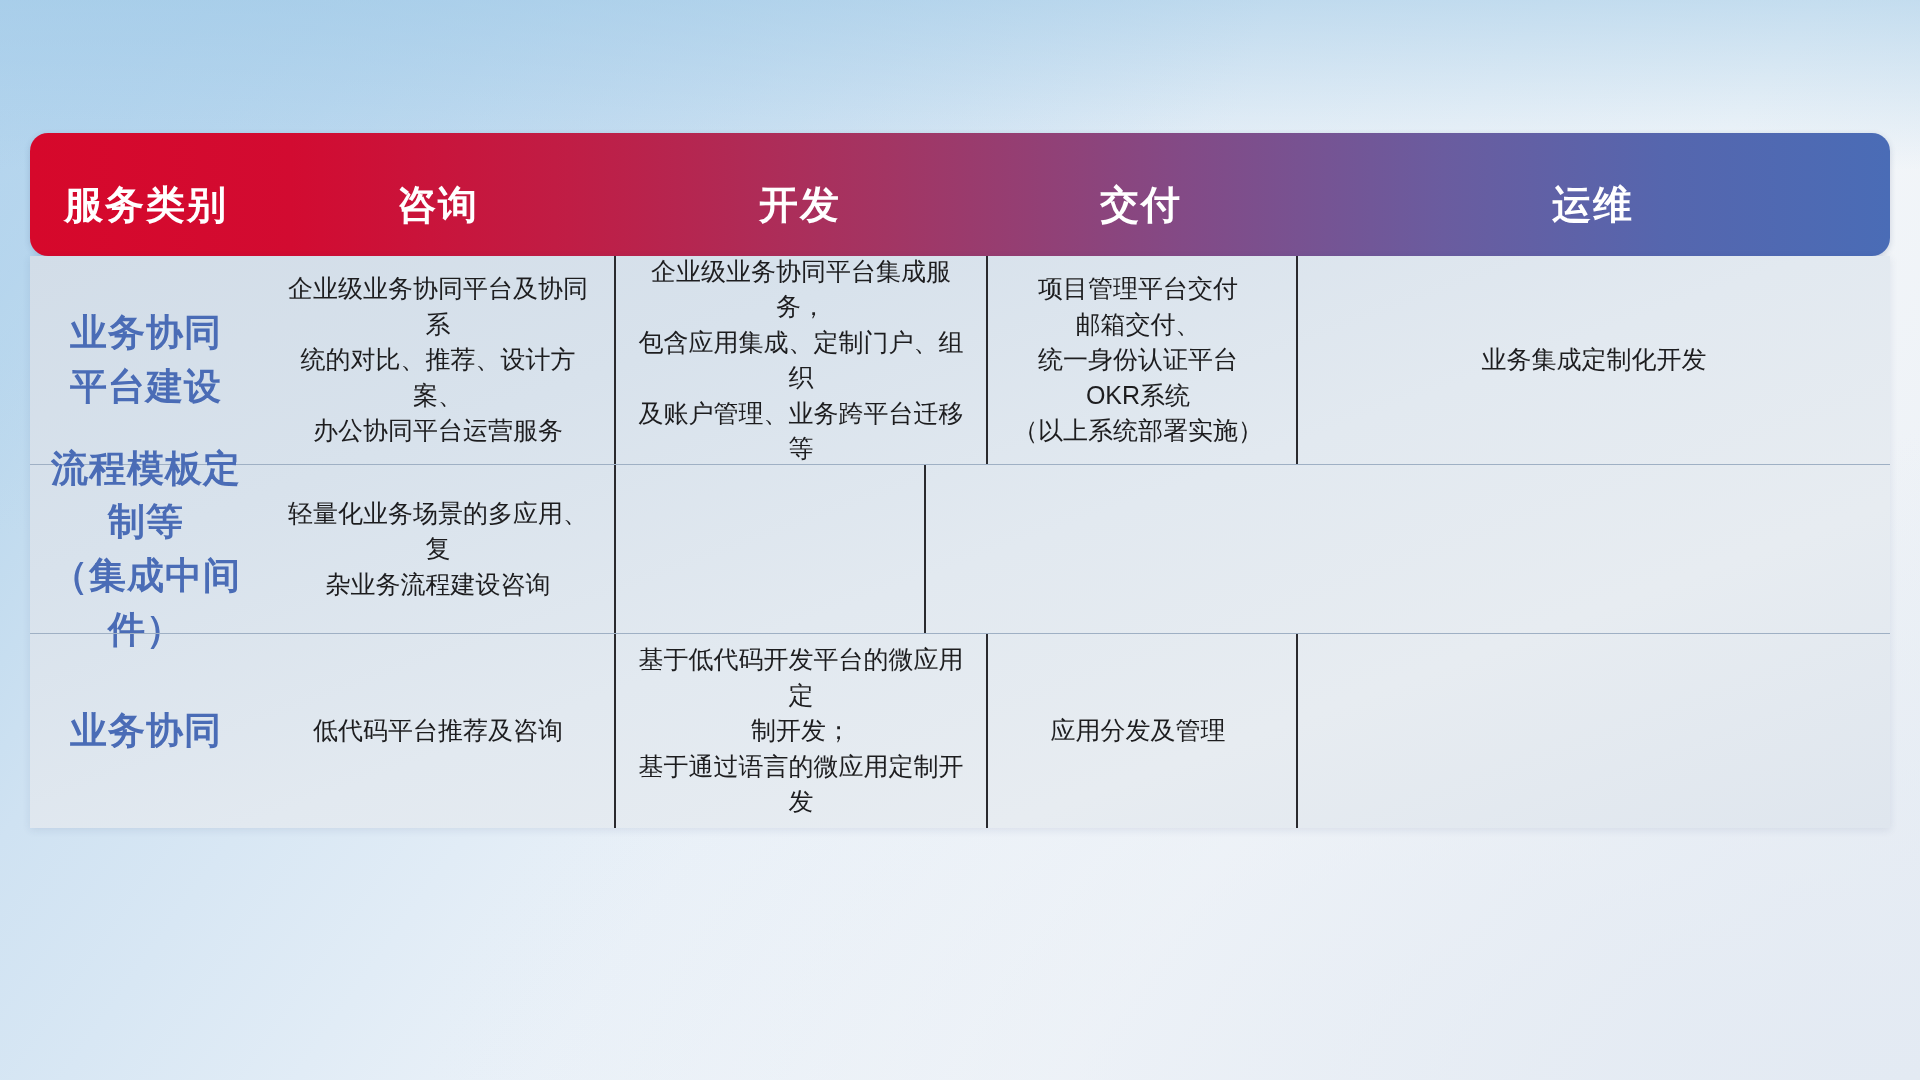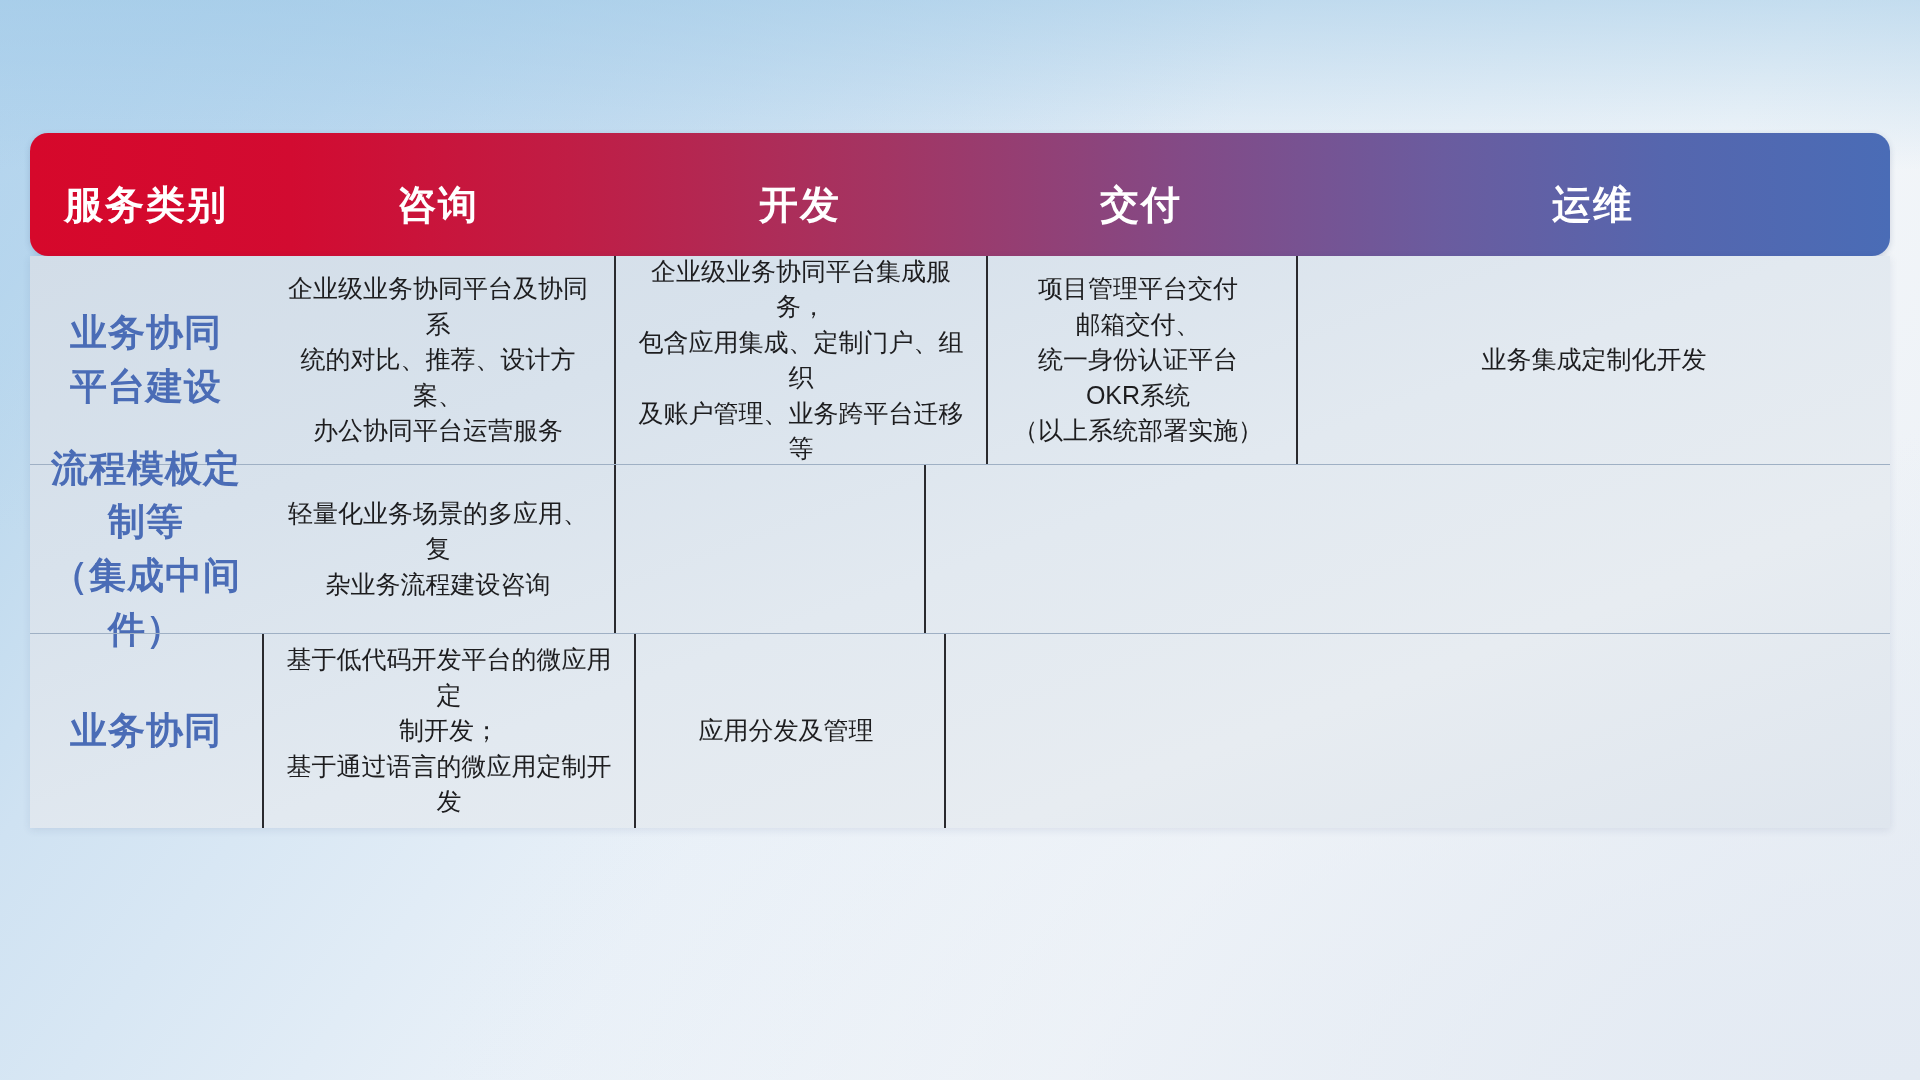--- a/index.html
+++ b/index.html
@@ -145,20 +145,21 @@
         <div class="td cat c0">流程模板定制等
 （集成中间件）</div>
         <div class="td c1">轻量化业务场景的多应用、复
 杂业务流程建设咨询</div>
         <div class="td sep c3"></div>
         <div class="td sep c4"></div>
       </div>
 
       <div class="trow r2">
         <div class="td cat c0">业务协同</div>
+        <div class="td c1">低代码平台推荐及咨询</div>
         <div class="td sep c2">基于低代码开发平台的微应用定
 制开发；
 基于通过语言的微应用定制开发</div>
         <div class="td sep c3">应用分发及管理</div>
         <div class="td sep c4"></div>
       </div>
 
     </div>
   </div>
 </div>

